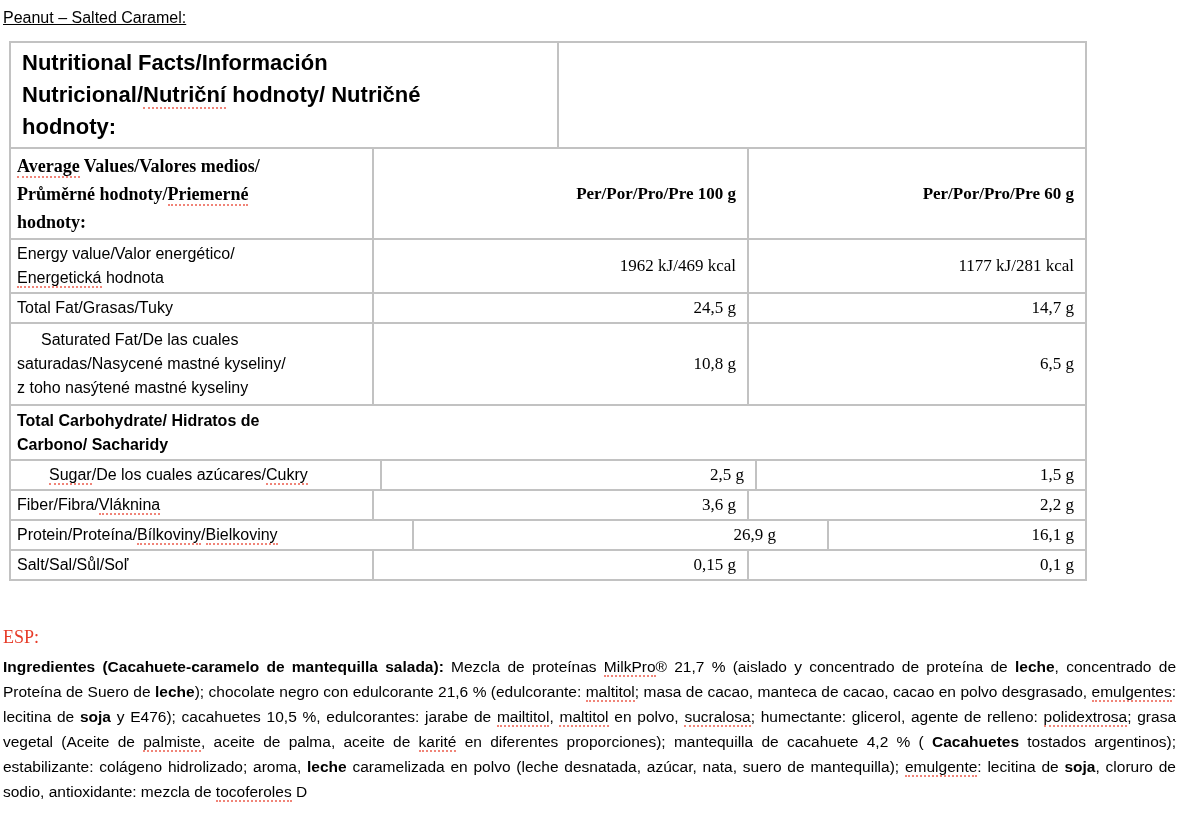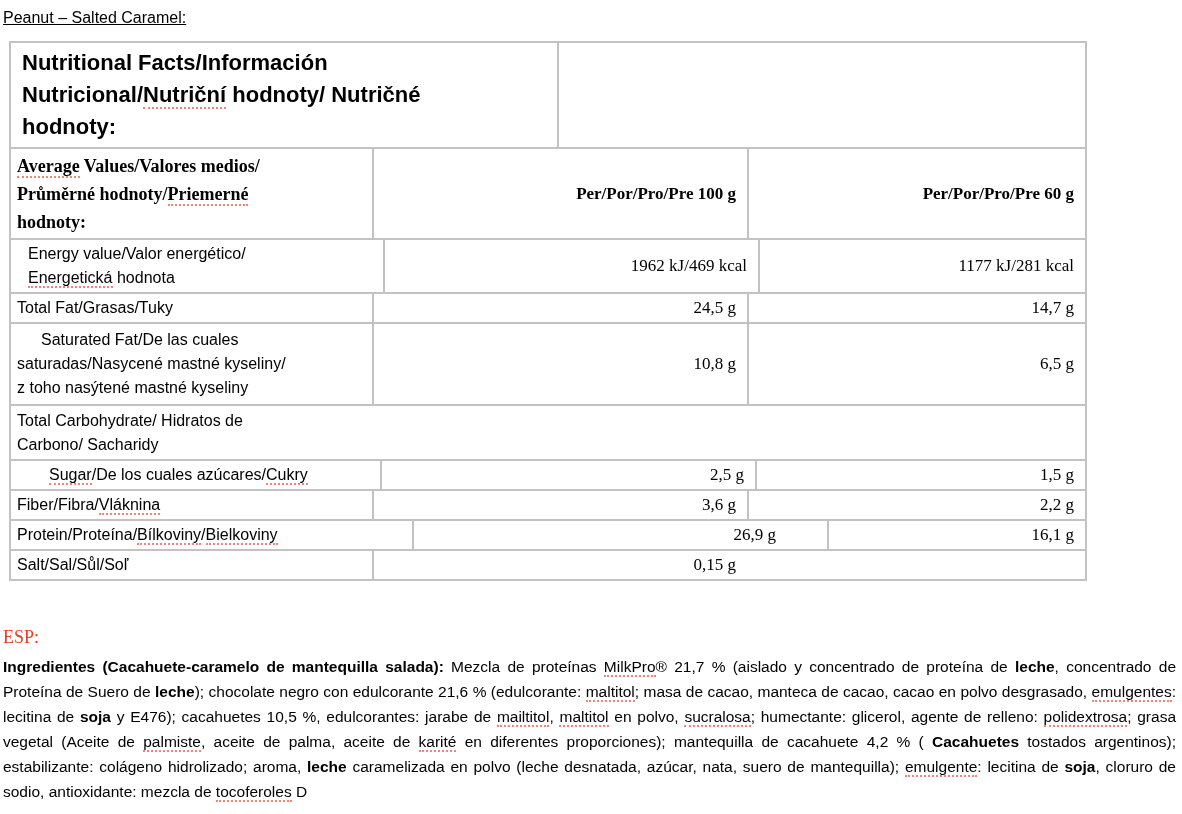--- a/index.html
+++ b/index.html
@@ -73,24 +73,24 @@
     font-family:"Liberation Serif", serif;
     font-weight:bold;
     font-size:18px;
     line-height:28px;
     align-items:flex-end;
     padding-top:3px;
   }
   .avg-row .val{font-weight:bold;}
   
   .trow.r-avg{min-height:88px;}
-  .trow.r-energy{min-height:48px;padding-left:11px;}
+  .trow.r-energy{min-height:48px;}
   .trow.r-fat{min-height:28px;}
   .trow.r-sat{min-height:80px;}
-  .trow.r-carb{min-height:53px;}
+  .trow.r-carb{min-height:53px;font-weight:bold;}
   .trow.r-sugar{min-height:27px;padding-left:8px;}
   .trow.r-fiber{min-height:27px;}
   .trow.r-protein{min-height:28px;gap:40px;}
   .trow.r-salt{min-height:28px;}
   
   .b{font-weight:bold;}
   .sq{border-bottom:2px dotted var(--c-sq);}
   
   .esp{
     margin:46px 0 0 3px;
@@ -178,19 +178,20 @@
     </div>
     <div class="cell val">26,9 g</div>
     <div class="cell val">16,1 g</div>
   </div>
 
   <div class="trow r-salt">
     <div class="cell lbl">
       <div class="runs"><span>Salt/Sal/Sůl/Soľ</span></div>
     </div>
     <div class="cell val">0,15 g</div>
+    <div class="cell val">0,1 g</div>
   </div>
 </div>
 </div>
 
 <div class="esp">ESP:</div>
 
 <div class="para"><span class="b">Ingredientes (Cacahuete-caramelo de mantequilla salada):</span><span> Mezcla de proteínas </span><span class="sq">MilkPro</span><span>® 21,7 % (aislado y concentrado de proteína de </span><span class="b">leche</span><span>, concentrado de Proteína de Suero de </span><span class="b">leche</span><span>); chocolate negro con edulcorante 21,6 % (edulcorante: </span><span class="sq">maltitol</span><span>; masa de cacao, manteca de cacao, cacao en polvo desgrasado, </span><span class="sq">emulgentes</span><span>: lecitina de </span><span class="b">soja</span><span> y E476); cacahuetes 10,5 %, edulcorantes: jarabe de </span><span class="sq">mailtitol</span><span>, </span><span class="sq">maltitol</span><span> en polvo, </span><span class="sq">sucralosa</span><span>; humectante: glicerol, agente de relleno: </span><span class="sq">polidextrosa</span><span>; grasa vegetal (Aceite de </span><span class="sq">palmiste</span><span>, aceite de palma, aceite de </span><span class="sq">karité</span><span> en diferentes proporciones); mantequilla de cacahuete  4,2 % ( </span><span class="b">Cacahuetes</span><span> tostados argentinos); estabilizante: colágeno hidrolizado; aroma, </span><span class="b">leche</span><span> caramelizada en polvo (leche desnatada, azúcar, nata, suero de mantequilla); </span><span class="sq">emulgente</span><span>: lecitina de </span><span class="b">soja</span><span>, cloruro de sodio, antioxidante: mezcla de </span><span class="sq">tocoferoles</span><span> D</span></div>
 
 </body></html>

